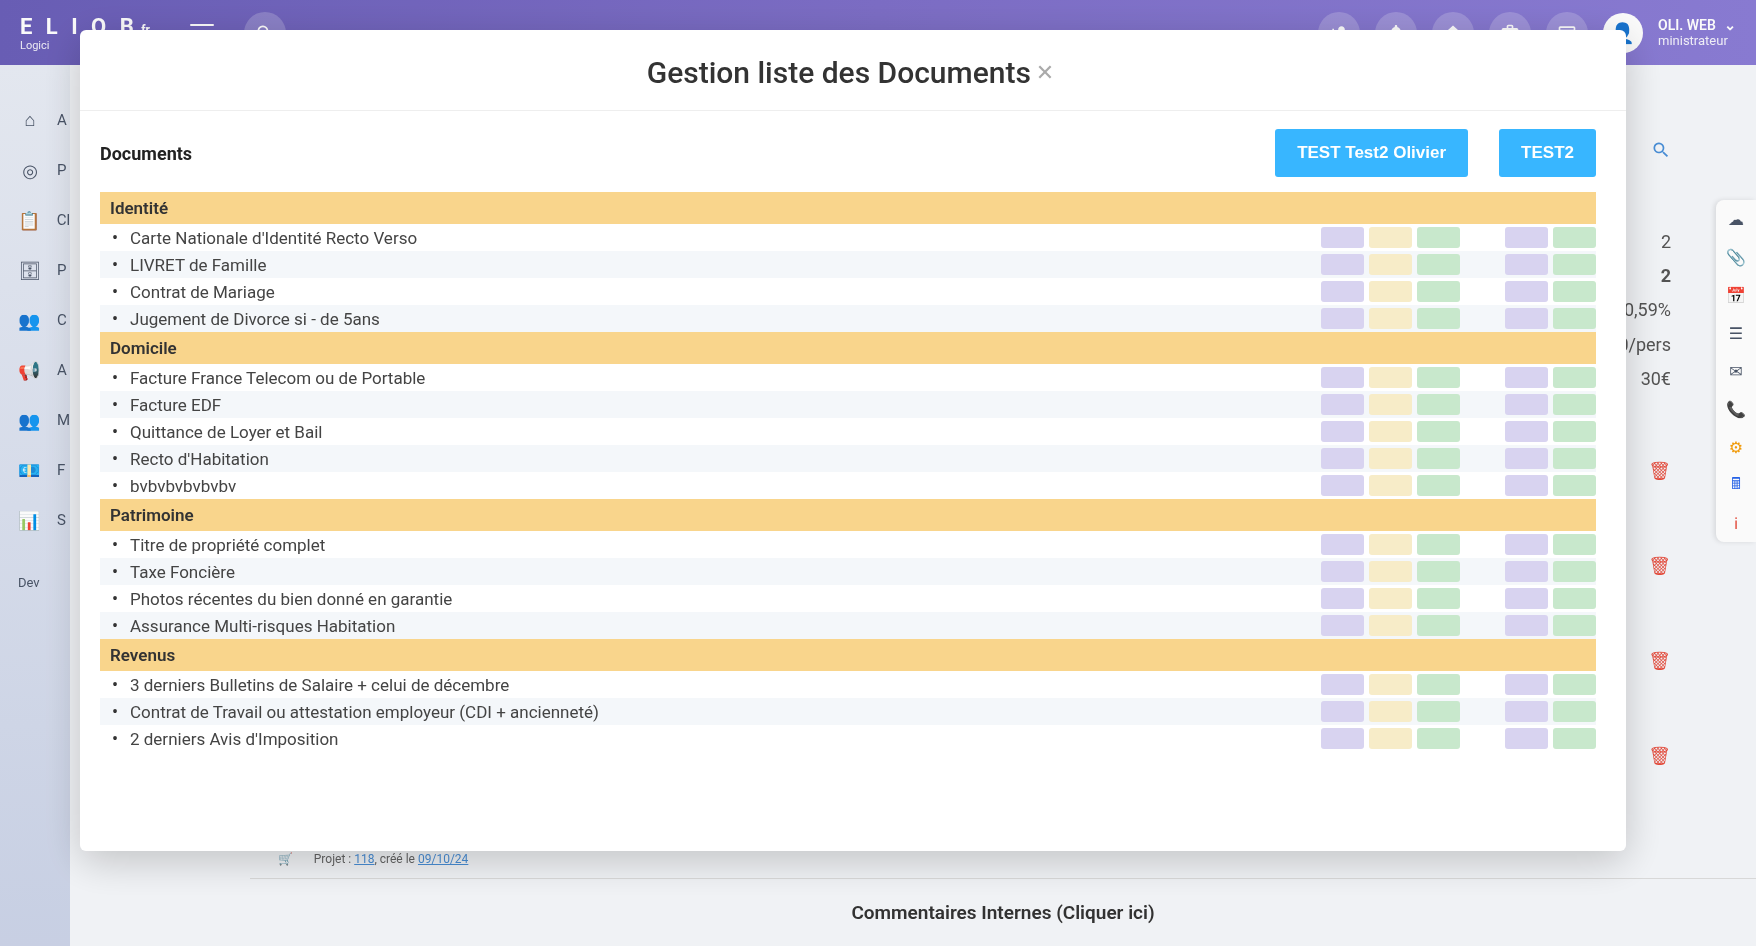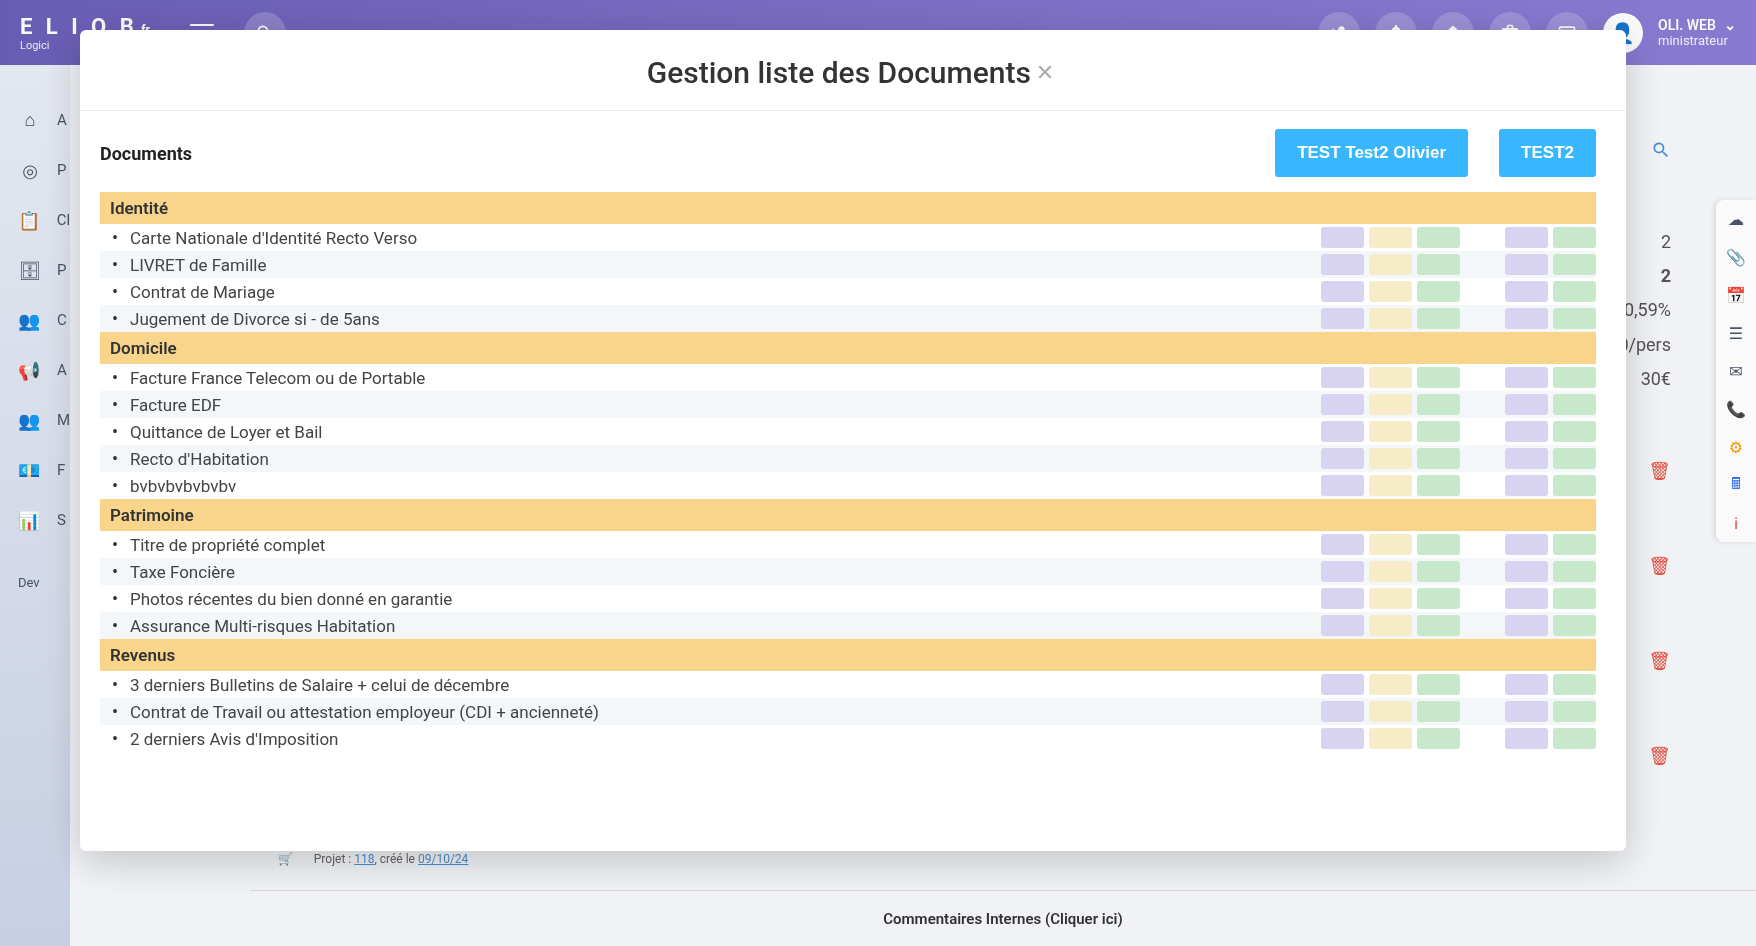--- a/index.html
+++ b/index.html
@@ -30,21 +30,21 @@
 
 
 .bg-content { position: absolute; top: 65px; left: 70px; right: 0; bottom: 0; background: #f5f7fa; }
 .bg-search { position: absolute; right: 85px; top: 75px; color: #4a90d9; font-size: 18px; }
 .bg-stats { position: absolute; right: 85px; top: 160px; text-align: right; color: #555; font-size: 18px; line-height: 1.9; }
 .bg-cards { position: absolute; right: 85px; top: 380px; display:flex; flex-direction:column; gap:45px; }
 .bg-card { width: 40px; height: 50px; display:flex; align-items:center; justify-content:flex-end; }
 .trash-icon { color: #e74c3c; font-size: 18px; }
 .bg-bottom { position: absolute; bottom: 80px; left: 200px; right: 80px; color: #666; font-size: 12px; margin-left: 8px; }
 .bg-bottom a { color: #4a90d9; text-decoration: underline; }
-.comments-bar { position: absolute; bottom: 0; left: 180px; right: 0; height: 56px; display: flex; align-items: center; justify-content: center; font-size: 15px; font-weight: 600; color: #333; border-top: 1px solid #ddd; }
+.comments-bar { position: absolute; bottom: 0; left: 180px; right: 0; height: 68px; display: flex; align-items: center; justify-content: center; font-size: 19px; font-weight: 600; color: #333; border-top: 1px solid #ddd; }
 
 
 .right-tools { position: absolute; right: 0; top: 200px; width: 40px; background: white; border-radius: 8px 0 0 8px; box-shadow: -2px 0 5px rgba(0,0,0,0.1); z-index: 50; }
 .tool-btn { width: 40px; height: 38px; display: flex; align-items: center; justify-content: center; color: #4a5568; cursor: pointer; font-size: 16px; }
 .tool-btn.blue { color: #2563eb; }
 .tool-btn.orange { color: #f59e0b; }
 
 
 .modal-overlay { position: fixed; inset: 0; background: rgba(0,0,0,0.02); z-index: 100; }
 .modal { position: absolute; top: 30px; left: 80px; right: 130px; bottom: 95px; background: white; border-radius: 6px; box-shadow: 0 10px 40px rgba(0,0,0,0.2); display: flex; flex-direction: column; }

